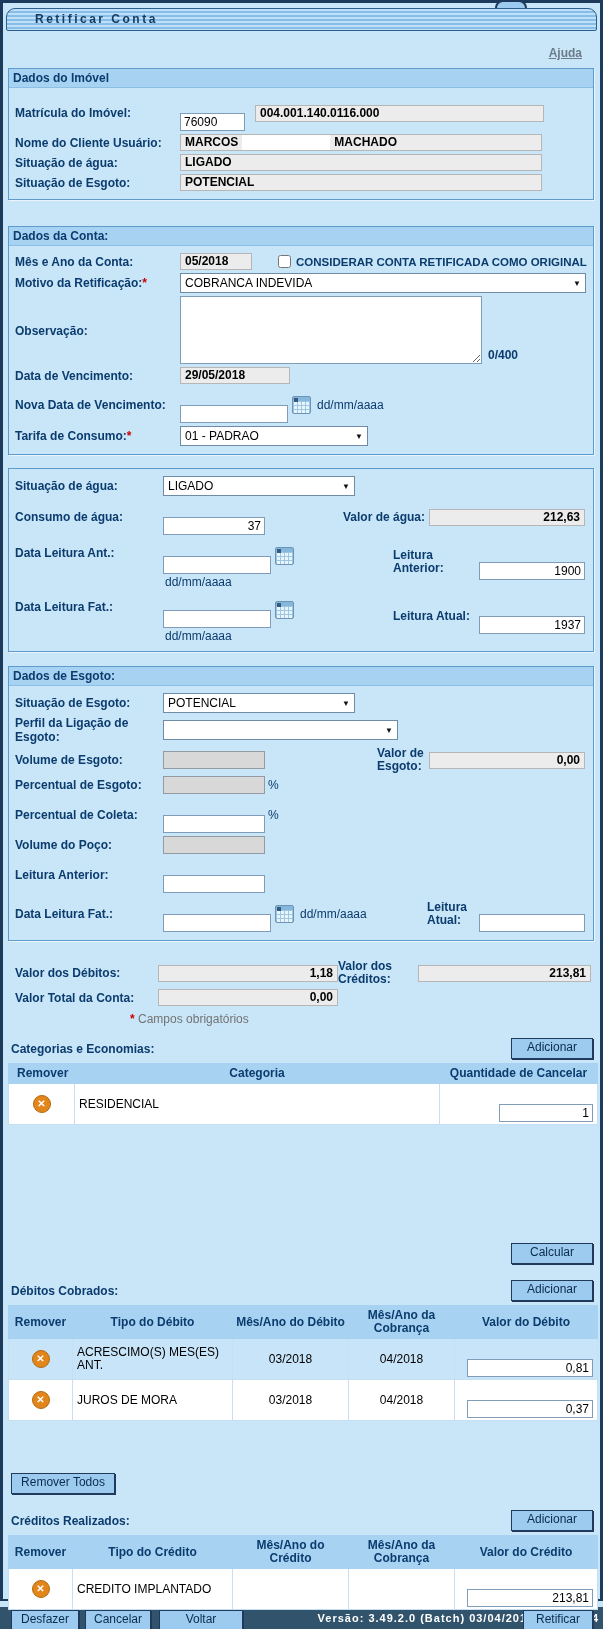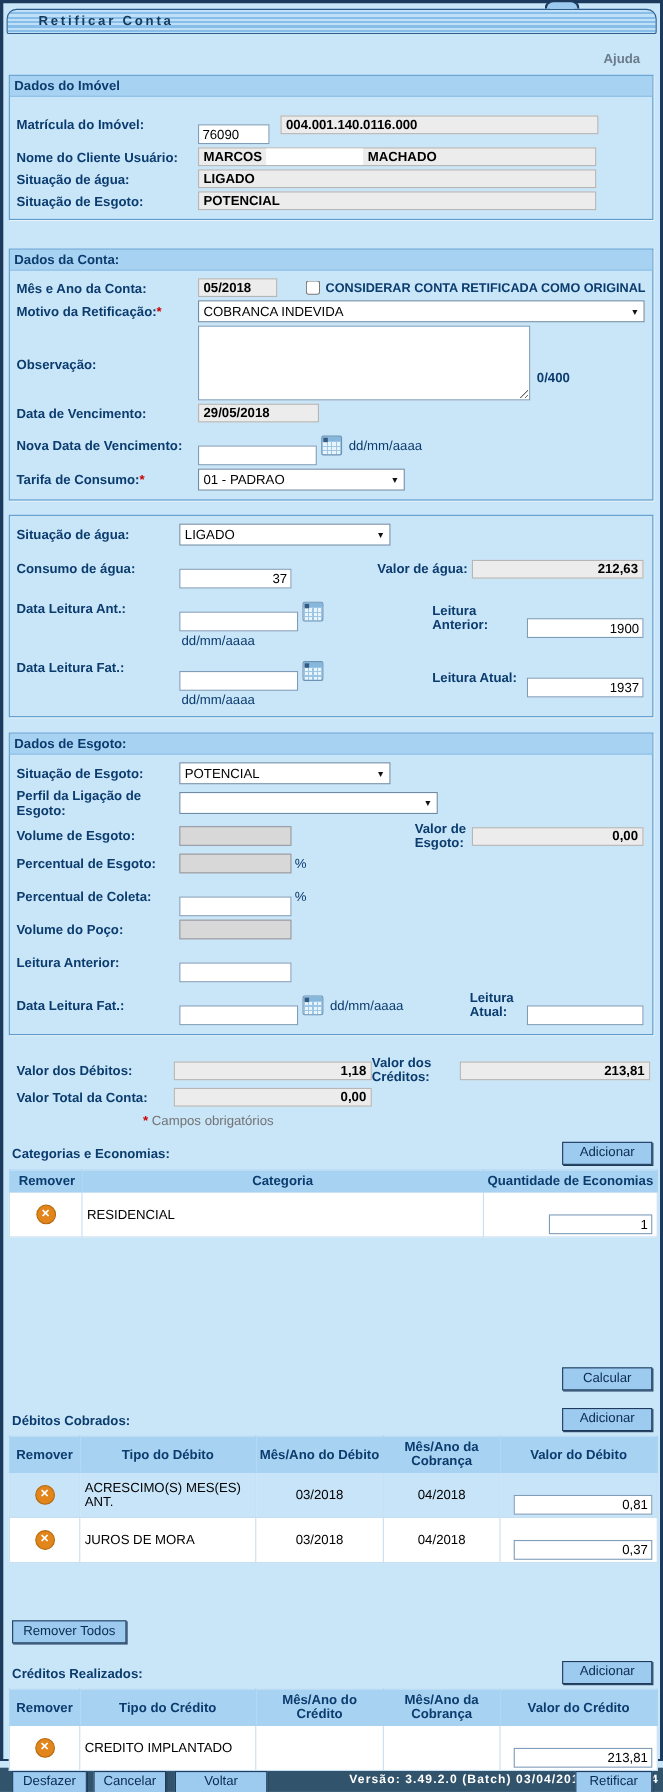--- a/index.html
+++ b/index.html
@@ -19,21 +19,21 @@
     background:#9ccbef;border:2px solid #1c3b5c;border-bottom:none;
     border-radius:8px 8px 0 0;}
   .titlebar{
     margin:5px 3px 0 3px;height:21px;line-height:21px;
     border:1px solid #2d5d8e;border-radius:9px 9px 2px 2px;
     background:repeating-linear-gradient(180deg,#bfe0f6 0 2px,#86bde9 2px 4px);
     color:#16395e;font-weight:bold;letter-spacing:2.5px;
     padding-left:28px;font-size:12px;
   }
   .help-row{text-align:right;padding:15px 18px 2px 0;height:16px;}
-  .help-link{color:#6b7b8a;font-weight:bold;cursor:pointer;}
+  .help-link{color:#6b7b8a;font-weight:bold;text-decoration:underline;cursor:pointer;}
   .section{margin:6px 6px 0 5px;border:1px solid #5d9bcd;background:#c9e5f8;
     box-shadow:1px 1px 0 #eaf4fc;}
   .section-h{background:#a8d2f2;color:#0b3c6e;font-weight:bold;
     padding:2px 4px;border-bottom:1px solid #8cbfe4;}
   .section-b{padding:4px 6px 5px 6px;}
   .row{display:flex;align-items:center;margin:3px 0;}
   .row.top{align-items:flex-start;}
   .lbl{color:#0b3c6e;font-weight:bold;flex:0 0 auto;}
   .w165{width:165px;} .w148{width:148px;} .w143{width:143px;}
   .rlbl{color:#0b3c6e;font-weight:bold;line-height:13px;}
@@ -76,21 +76,21 @@
   .xicon{width:16px;height:16px;border-radius:50%;background:#e2861c;color:#fff;
     font-weight:bold;font-size:10px;display:inline-flex;align-items:center;
     justify-content:center;border:1px solid #b5690f;cursor:pointer;line-height:14px;}
   .sp{flex:0 0 auto;}
   textarea.obs{width:296px;height:62px;border:1px solid #7f9db9;
     font-family:"Liberation Sans",sans-serif;font-size:12px;resize:both;}
   .chk{width:13px;height:13px;margin:0 5px 0 0;}
   .chklbl{color:#0b3c6e;font-weight:bold;font-size:11.5px;}
   .redact{display:inline-block;width:88px;height:15px;background:#fff;
     vertical-align:middle;margin:0 4px;}
-  .counter{color:#0b3c6e;font-weight:bold;align-self:flex-end;margin:0 0 14px 6px;}
+  .counter{color:#0b3c6e;font-weight:bold;align-self:flex-end;margin:0 0 2px 6px;}
   .mandatory{margin:6px 0 0 115px;}
   .mandatory .txt{color:#737373;}
   .actions{display:flex;align-items:center;margin:auto 7px 14px 8px;}
   .footer{height:22px;line-height:22px;background:#31536b;color:#fff;
     font-weight:bold;font-size:11px;letter-spacing:1px;text-align:right;
     padding-right:4px;margin-top:6px;}
 </style>
 </head>
 <body>
 
@@ -297,21 +297,21 @@
   <table class="grid">
     <colgroup>
         <col style="width:66px">
         <col>
         <col style="width:158px">
       </colgroup>
     <tbody>
         <tr>
       <th style="text-align:left;padding-left:8px">Remover</th>
       <th>Categoria</th>
-      <th>Quantidade de Economias</th>
+      <th>Quantidade de Cancelar</th>
     </tr>
     <tr>
       <td class="c"><span class="xicon">✕</span></td>
       <td>RESIDENCIAL</td>
       <td style="text-align:right"><input class="inp num" style="width: 86px;" value="1"></td>
     </tr>
   </tbody>
     </table>
 
   <div class="sp" style="height:118px"></div>

